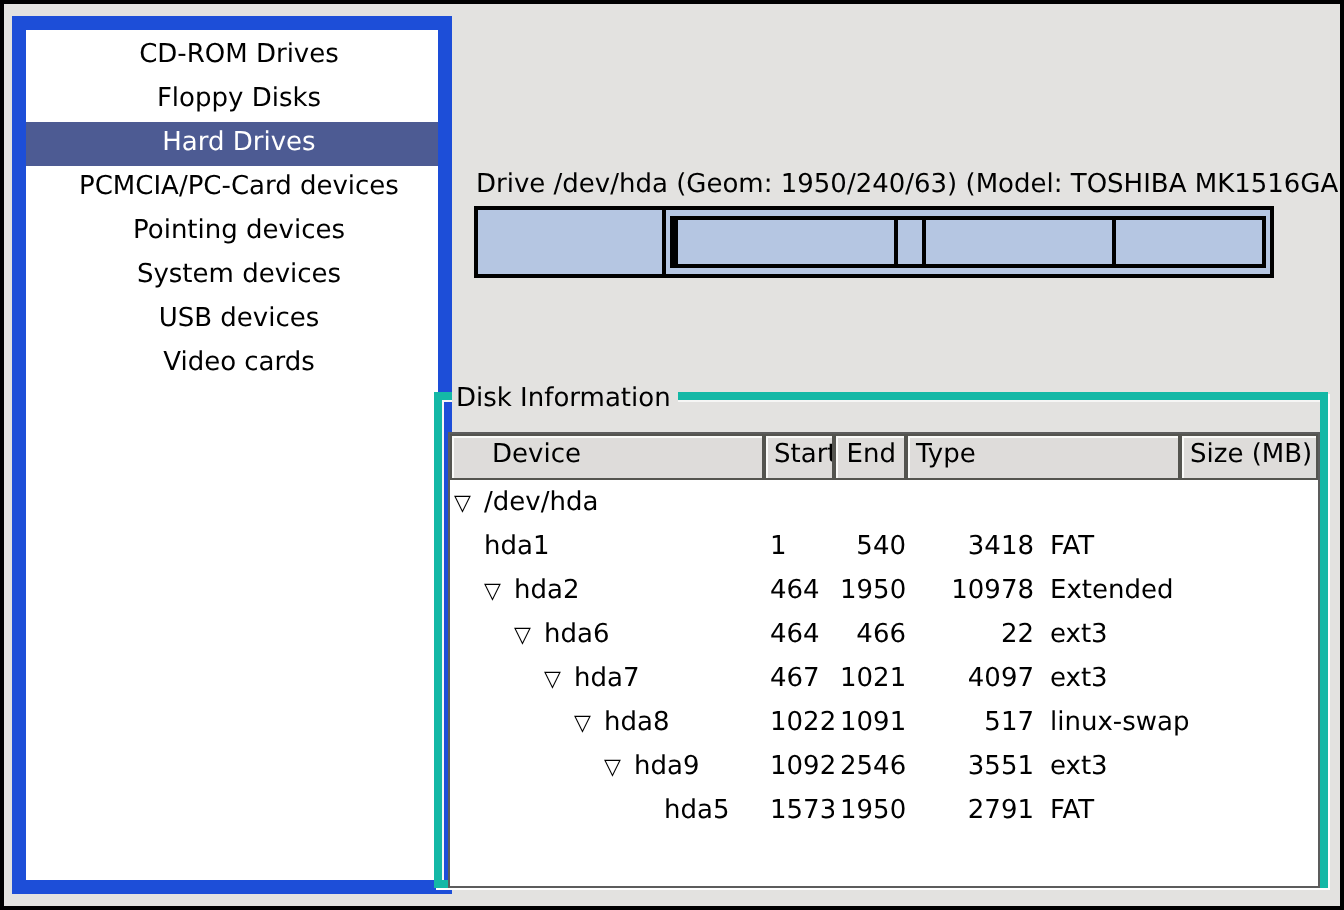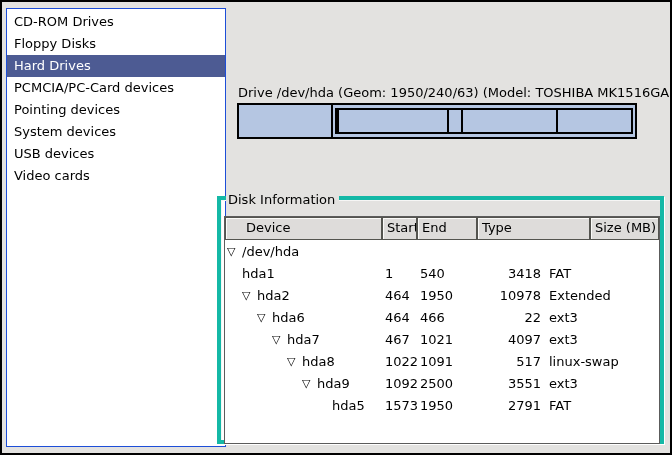--- a/index.html
+++ b/index.html
@@ -12,24 +12,25 @@
     font-family:"DejaVu Sans","Liberation Sans",sans-serif;
     font-size:13px; color:#000;
     overflow:hidden;
   }
 
   
   .sidebar {
     position:absolute; left:4px; top:6px;
     width:220px; height:439px;
     background:var(--list-bg,#fff);
-    border:1px solid #1d4ed8;
+    border:7px solid #1d4ed8;
     box-sizing:border-box;
     padding-top:2px;
     overflow:hidden;
+    text-align:center;
   }
   .sidebar-item {
     height:22px; line-height:22px;
     padding-left:7px;
     white-space:nowrap;
     cursor:default;
   }
   .sidebar-item.selected {
     background:var(--selection-bg,#4d5b93);
     color:var(--selection-text,#fff);
@@ -97,21 +98,21 @@
     box-sizing:border-box;
     background:#dedcda;
     border:1px solid #54544f;
     box-shadow:inset 1px 1px 0 #fafaf8;
     padding:2px 4px 0 4px;
     white-space:nowrap; overflow:hidden;
     cursor:default;
   }
   .w-device { width:157px;padding-left:20px; }
   .w-start  { width:35px; }
-  .w-end    { width:60px; }
+  .w-end    { width:36px;text-align:right; }
   .w-size   { width:69px; }
   .w-type   { flex:1; }
 
   .trow { display:flex; height:22px; align-items:center; }
   .tcell {
     box-sizing:border-box;
     white-space:nowrap; overflow:hidden;
     padding-left:3px;
   }
   .c-device { display:flex; align-items:center; padding-left:2px; }
@@ -249,21 +250,21 @@
             <div class="tcell w-end">1091</div>
             <div class="tcell c-size w-size">517</div>
             <div class="tcell w-type">linux-swap</div>
           </div>
           <div class="trow">
             <div class="tcell c-device w-device" style="padding-left: 77px;">
               <span class="expander">▽</span>
               <span>hda9</span>
             </div>
             <div class="tcell w-start">1092</div>
-            <div class="tcell w-end">2500</div>
+            <div class="tcell w-end">2546</div>
             <div class="tcell c-size w-size">3551</div>
             <div class="tcell w-type">ext3</div>
           </div>
           <div class="trow">
             <div class="tcell c-device w-device" style="padding-left: 92px;">
               <span class="expander" style="visibility: hidden;">▽</span>
               <span>hda5</span>
             </div>
             <div class="tcell w-start">1573</div>
             <div class="tcell w-end">1950</div>

